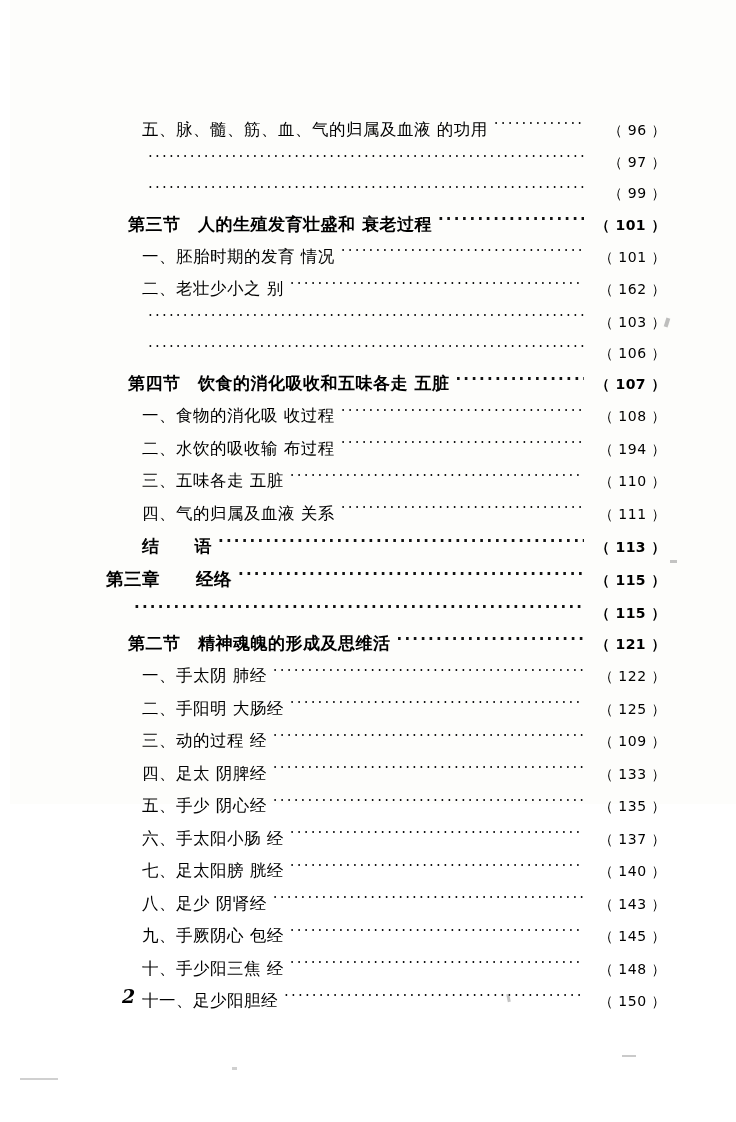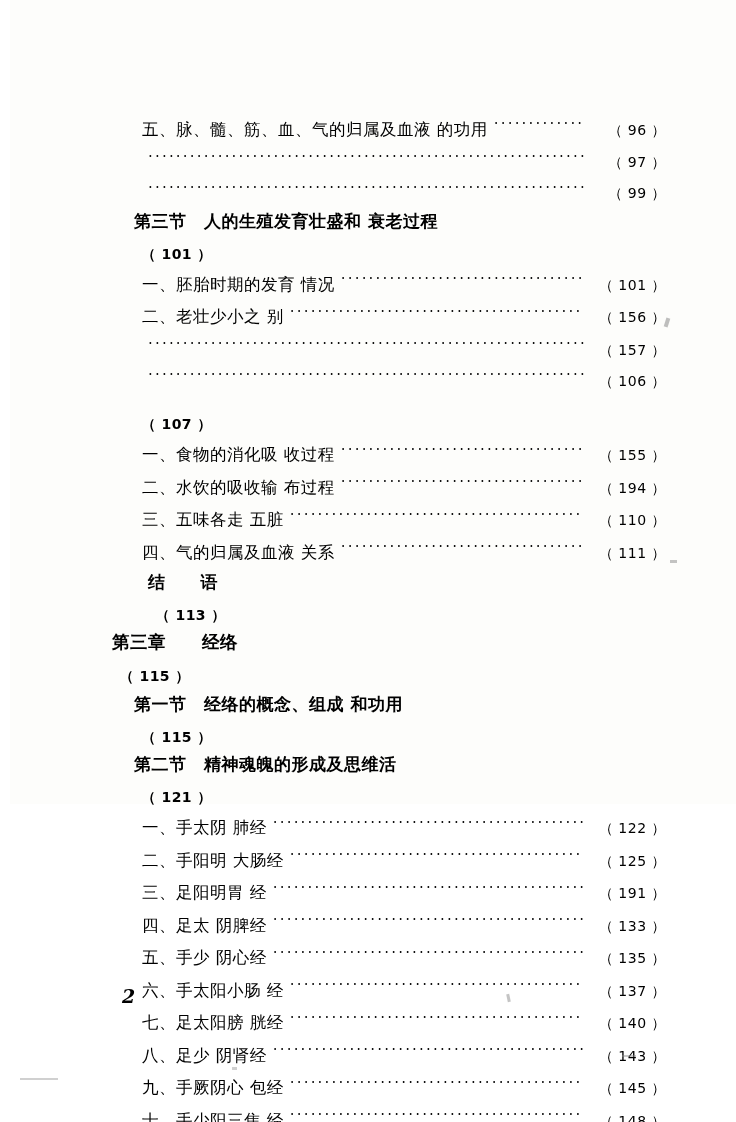--- a/index.html
+++ b/index.html
@@ -84,21 +84,20 @@
     width: 78px;
     text-align: right;
     font-size: 14px;
     letter-spacing: 0.5px;
   }
   .entry-page.bold {
     font-weight: bold;
   }
   .gap-before {
     margin-top: 9px;
-    flex-direction: column;
   }
   .folio {
     position: absolute;
     left: 112px;
     top: 985px;
     font-size: 19px;
     font-weight: bold;
     font-style: italic;
     font-family: "DejaVu Serif", "Liberation Serif", serif;
   }
@@ -150,46 +149,47 @@
         <span class="leader">
           <span class="dots">··························································································</span>
         </span>
         <span class="entry-page">（ 101 ）</span>
       </div>
       <div class="toc-row lvl-item">
         <span class="entry-title">二、老壮少小之 别</span>
         <span class="leader">
           <span class="dots">··························································································</span>
         </span>
-        <span class="entry-page">（ 156 ）</span>
-      </div>
-      <div class="toc-row lvl-item">
-        <span class="leader">
-          <span class="dots">··························································································</span>
-        </span>
-        <span class="entry-page">（ 157 ）</span>
+        <span class="entry-page">（ 162 ）</span>
+      </div>
+      <div class="toc-row lvl-item">
+        <span class="leader">
+          <span class="dots">··························································································</span>
+        </span>
+        <span class="entry-page">（ 103 ）</span>
       </div>
       <div class="toc-row lvl-item">
         <span class="leader">
           <span class="dots">··························································································</span>
         </span>
         <span class="entry-page">（ 106 ）</span>
       </div>
       <div class="toc-row lvl-section gap-before">
+        <span class="entry-title">第四节　饮食的消化吸收和五味各走 五脏</span>
         <span class="leader">
           <span class="dots">··························································································</span>
         </span>
         <span class="entry-page bold">（ 107 ）</span>
       </div>
       <div class="toc-row lvl-item">
         <span class="entry-title">一、食物的消化吸 收过程</span>
         <span class="leader">
           <span class="dots">··························································································</span>
         </span>
-        <span class="entry-page">（ 155 ）</span>
+        <span class="entry-page">（ 108 ）</span>
       </div>
       <div class="toc-row lvl-item">
         <span class="entry-title">二、水饮的吸收输 布过程</span>
         <span class="leader">
           <span class="dots">··························································································</span>
         </span>
         <span class="entry-page">（ 194 ）</span>
       </div>
       <div class="toc-row lvl-item">
         <span class="entry-title">三、五味各走 五脏</span>
@@ -213,21 +213,20 @@
         <span class="entry-page bold">（ 113 ）</span>
       </div>
       <div class="toc-row lvl-chapter gap-before">
         <span class="entry-title">第三章　　经络</span>
         <span class="leader">
           <span class="dots">··························································································</span>
         </span>
         <span class="entry-page bold">（ 115 ）</span>
       </div>
       <div class="toc-row lvl-section gap-before">
-        <span class="entry-title">第一节　经络的概念、组成 和功用</span>
         <span class="leader">
           <span class="dots">··························································································</span>
         </span>
         <span class="entry-page bold">（ 115 ）</span>
       </div>
       <div class="toc-row lvl-section gap-before">
         <span class="entry-title">第二节　精神魂魄的形成及思维活</span>
         <span class="leader">
           <span class="dots">··························································································</span>
         </span>
@@ -241,25 +240,25 @@
         <span class="entry-page">（ 122 ）</span>
       </div>
       <div class="toc-row lvl-item">
         <span class="entry-title">二、手阳明 大肠经</span>
         <span class="leader">
           <span class="dots">··························································································</span>
         </span>
         <span class="entry-page">（ 125 ）</span>
       </div>
       <div class="toc-row lvl-item">
-        <span class="entry-title">三、足阳明胃 经</span>
-        <span class="leader">
-          <span class="dots">··························································································</span>
-        </span>
-        <span class="entry-page">（ 191 ）</span>
+        <span class="entry-title">三、动的过程 经</span>
+        <span class="leader">
+          <span class="dots">··························································································</span>
+        </span>
+        <span class="entry-page">（ 109 ）</span>
       </div>
       <div class="toc-row lvl-item">
         <span class="entry-title">四、足太 阴脾经</span>
         <span class="leader">
           <span class="dots">··························································································</span>
         </span>
         <span class="entry-page">（ 133 ）</span>
       </div>
       <div class="toc-row lvl-item">
         <span class="entry-title">五、手少 阴心经</span>

